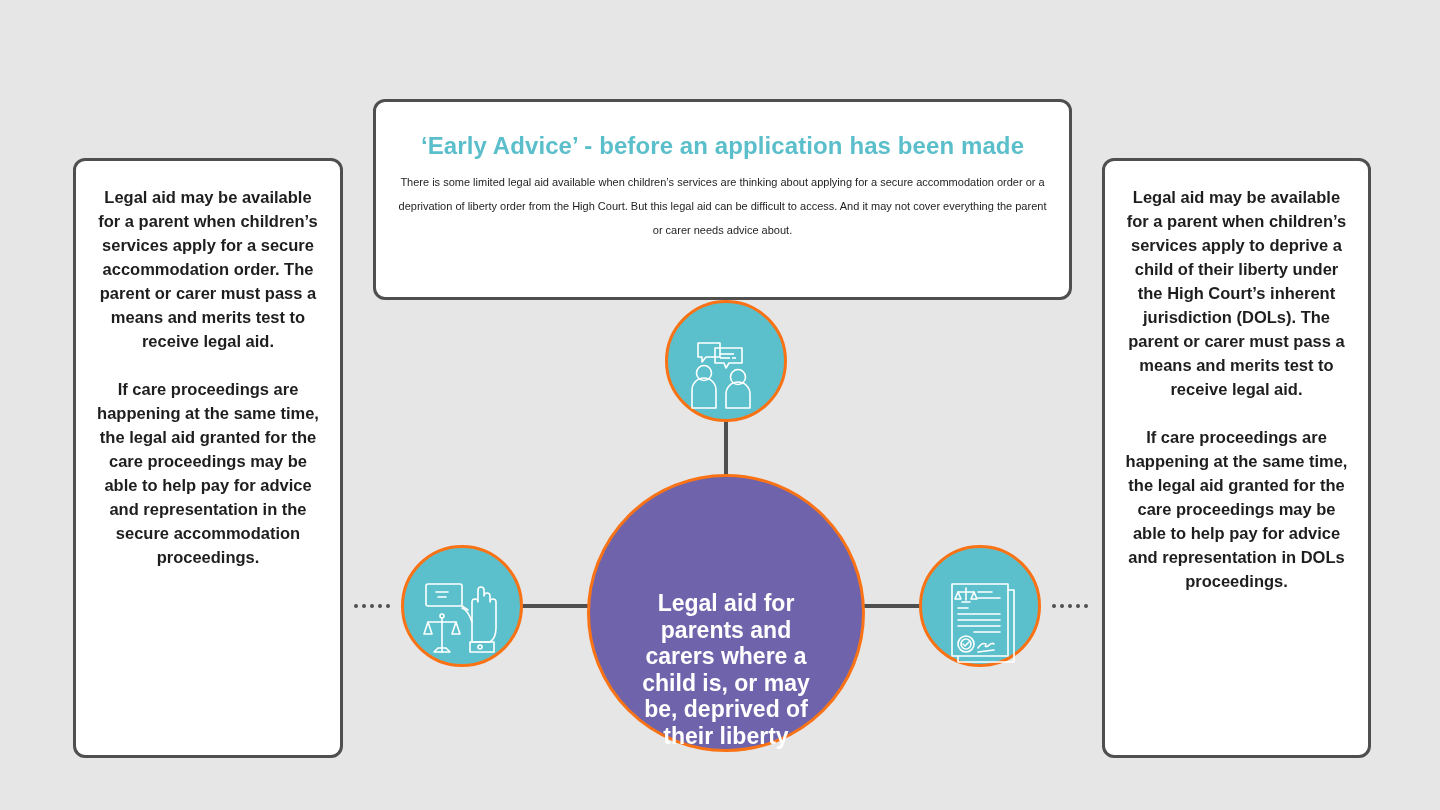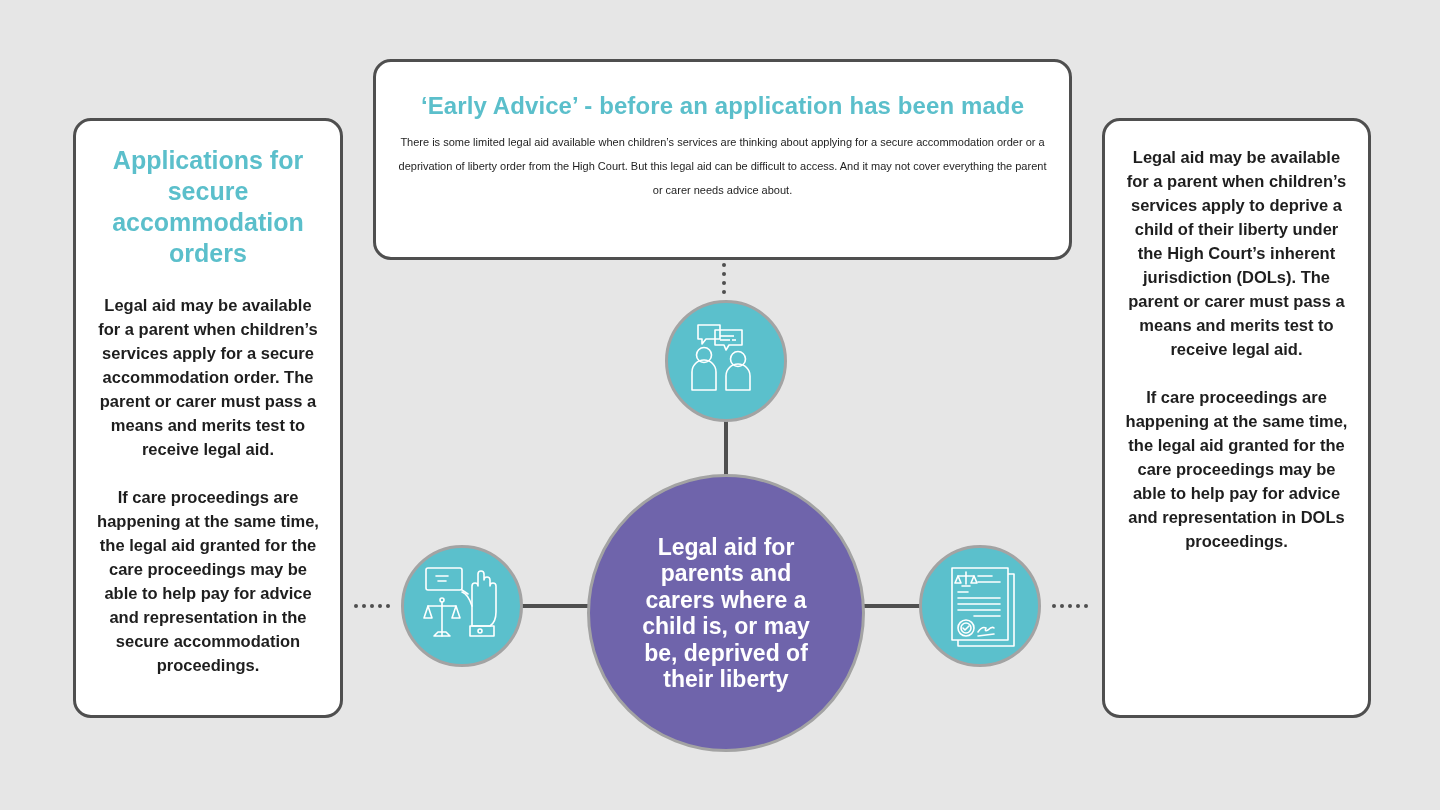--- a/index.html
+++ b/index.html
@@ -1,34 +1,34 @@
 <!DOCTYPE html>
 <html><head>
 <meta charset="utf-8">
 <style>
   html, body { margin:0; padding:0; }
   body { width:1440px; height:810px; background:#e6e6e6; position:relative; overflow:hidden;
          font-family:"Liberation Sans", "DejaVu Sans", sans-serif; }
-  .box { position:absolute; background:#ffffff; border:3px solid #4f4f4f; border-radius:18px;
-         box-sizing:border-box; text-align:center; color:#1e1e1e; }
+  .box { position:absolute; background:#ffffff; border:3px solid #4f4f4f; border-radius:12px;
+         box-sizing:border-box; text-align:center; color:#1e1e1e;margin-top:40px; }
   .heading { color:#5bbfcb; font-weight:bold; }
   .body-text { font-size:16.5px; line-height:24px; }
   #box-top { left:373px; top:59px; width:699px; height:201px; }
   #box-top .heading { font-size:24px; margin-top:30px; letter-spacing:0.1px; }
   #box-top .body-text { margin:10px 20px 0 20px; font-size:11px; line-height:24px; }
   #box-left { left:73px; top:118px; width:270px; height:600px; }
   #box-right { left:1102px; top:118px; width:269px; height:600px; }
   .side .heading { font-size:25px; line-height:31px; margin:24px 14px 0 14px; }
   .side .body-text { margin:24px 16px 0 16px;font-weight:bold; }
   .side .para2 { margin-top:24px; }
   .line { position:absolute; background:#4f4f4f; }
   .dots { position:absolute; }
   .dot { position:absolute; width:4px; height:4px; border-radius:50%; background:#4f4f4f; }
-  .circle { position:absolute; border:3px solid #a3a3a3; border-radius:50%; box-sizing:border-box;
-            background:#5bc0cc; display:flex; align-items:center; justify-content:center; }
+  .circle { position:absolute; border:3px solid #f97316; border-radius:50%; box-sizing:border-box;
+            background:#5bc0cc; display:flex; align-items:flex-end; justify-content:center; }
   #center-circle { left:587px; top:474px; width:278px; height:278px; background:#6f64ab; }
   #center-circle .label { color:#ffffff; font-weight:bold; font-size:23px; line-height:26.5px; text-align:center; width:190px; }
   #icon-top { left:665px; top:300px; width:122px; height:122px; }
   #icon-left { left:401px; top:545px; width:122px; height:122px; }
   #icon-right { left:919px; top:545px; width:122px; height:122px; }
   svg { display:block; }
 </style>
 </head>
 <body>
 
@@ -56,21 +56,20 @@
   <div class="dot" style="left:1076px; top:604px;"></div>
   <div class="dot" style="left:1084px; top:604px;"></div>
 </div>
 
 <div class="box" id="box-top">
   <div class="heading">‘Early Advice’ - before an application has been made</div>
   <div class="body-text">There is some limited legal aid available when children’s services are thinking about applying for a secure accommodation order or a deprivation of liberty order from the High Court. But this legal aid can be difficult to access. And it may not cover everything the parent or carer needs advice about.</div>
 </div>
 
 <div class="box side" id="box-left">
-  <div class="heading">Applications for secure accommodation orders</div>
   <div class="body-text">Legal aid may be available for a parent when children’s services apply for a secure accommodation order. The parent or carer must pass a means and merits test to receive legal aid.</div>
   <div class="body-text para2">If care proceedings are happening at the same time, the legal aid granted for the care proceedings may be able to help pay for advice and representation in the secure accommodation proceedings.</div>
 </div>
 
 <div class="box side" id="box-right">
   <div class="body-text">Legal aid may be available for a parent when children’s services apply to deprive a child of their liberty under the High Court’s inherent jurisdiction (DOLs). The parent or carer must pass a means and merits test to receive legal aid.</div>
   <div class="body-text para2">If care proceedings are happening at the same time, the legal aid granted for the care proceedings may be able to help pay for advice and representation in DOLs proceedings.</div>
 </div>
 
 <div class="circle" id="icon-top">

